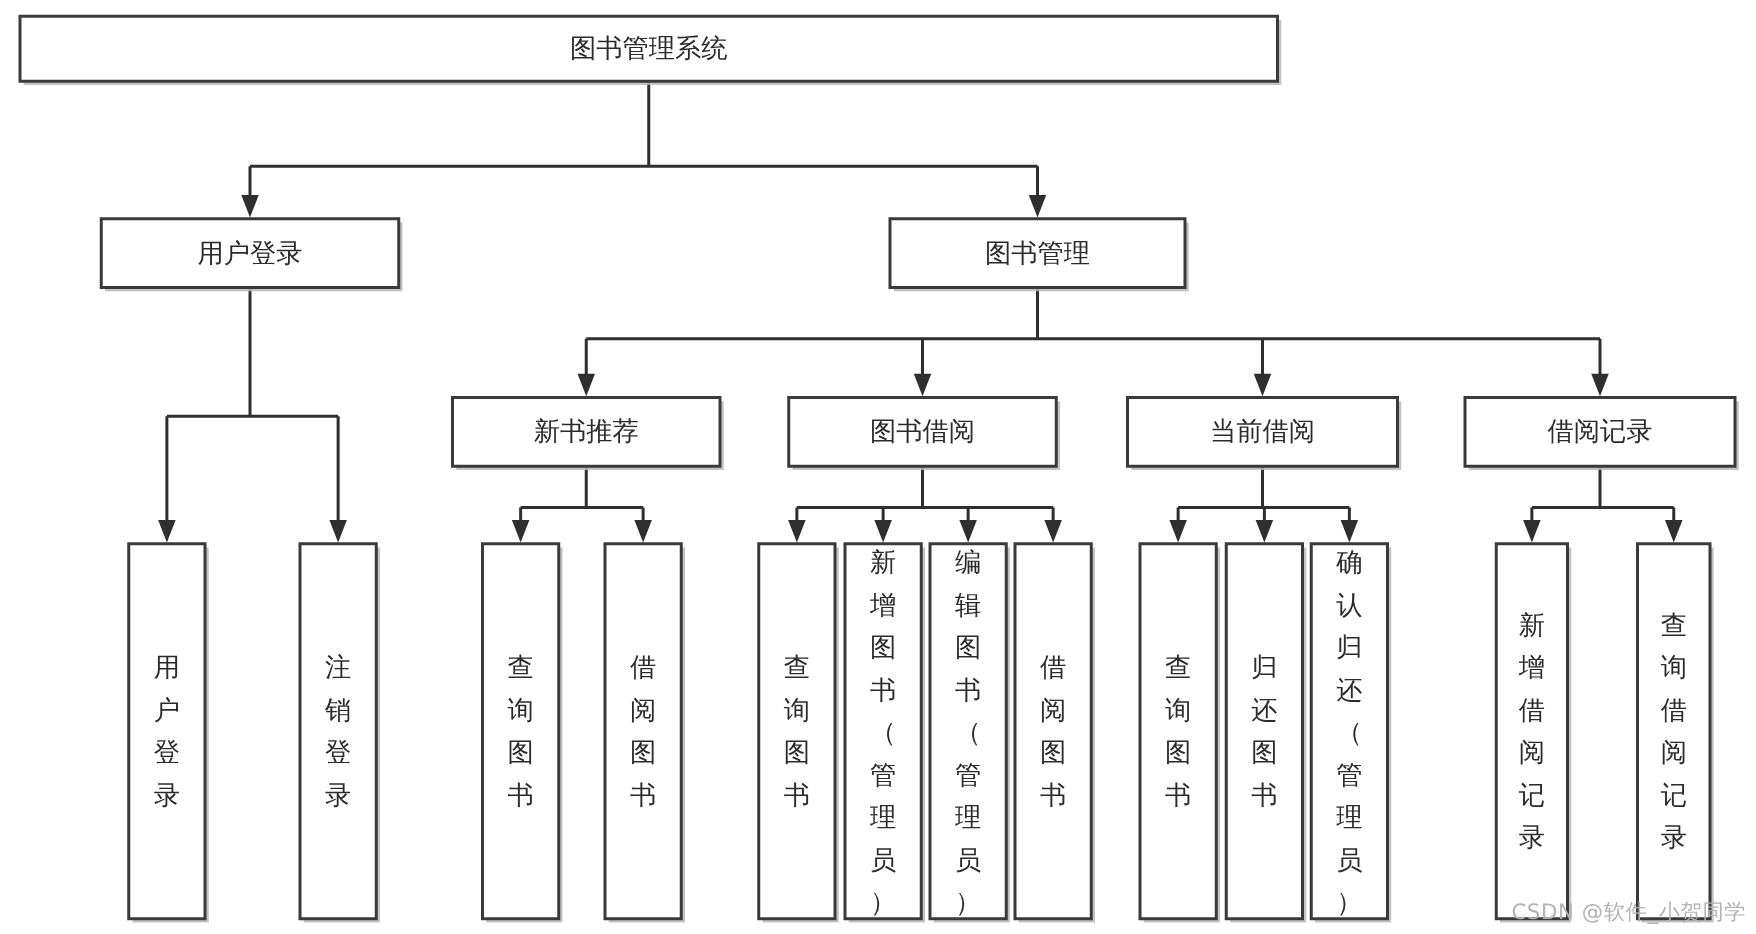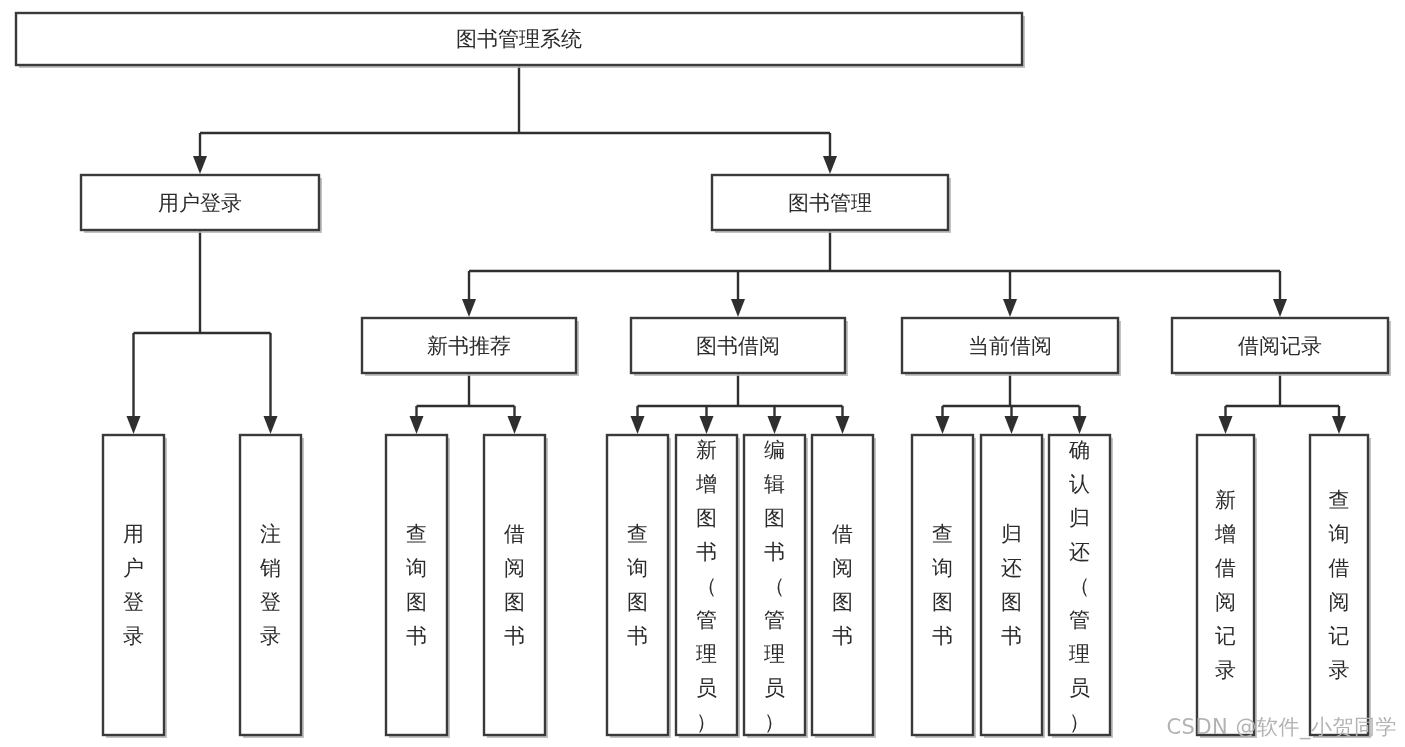--- a/index.html
+++ b/index.html
@@ -40,21 +40,21 @@
     font-family:"DejaVu Sans","Liberation Sans",sans-serif;
     fill:#2b2b2b;
     font-size:21px;
     text-anchor:middle;
   }
   .watermark{
     position:absolute;
     right:8px;
     bottom:6px;
     font-family:"DejaVu Sans","Liberation Sans",sans-serif;
-    font-size:21px;
+    font-size:17px;
     color:#b3b3b3;
     letter-spacing:.5px;
     white-space:nowrap;
     user-select:none;
   }
 </style>
 </head>
 <body>
 
 <div id="diagram-root">

